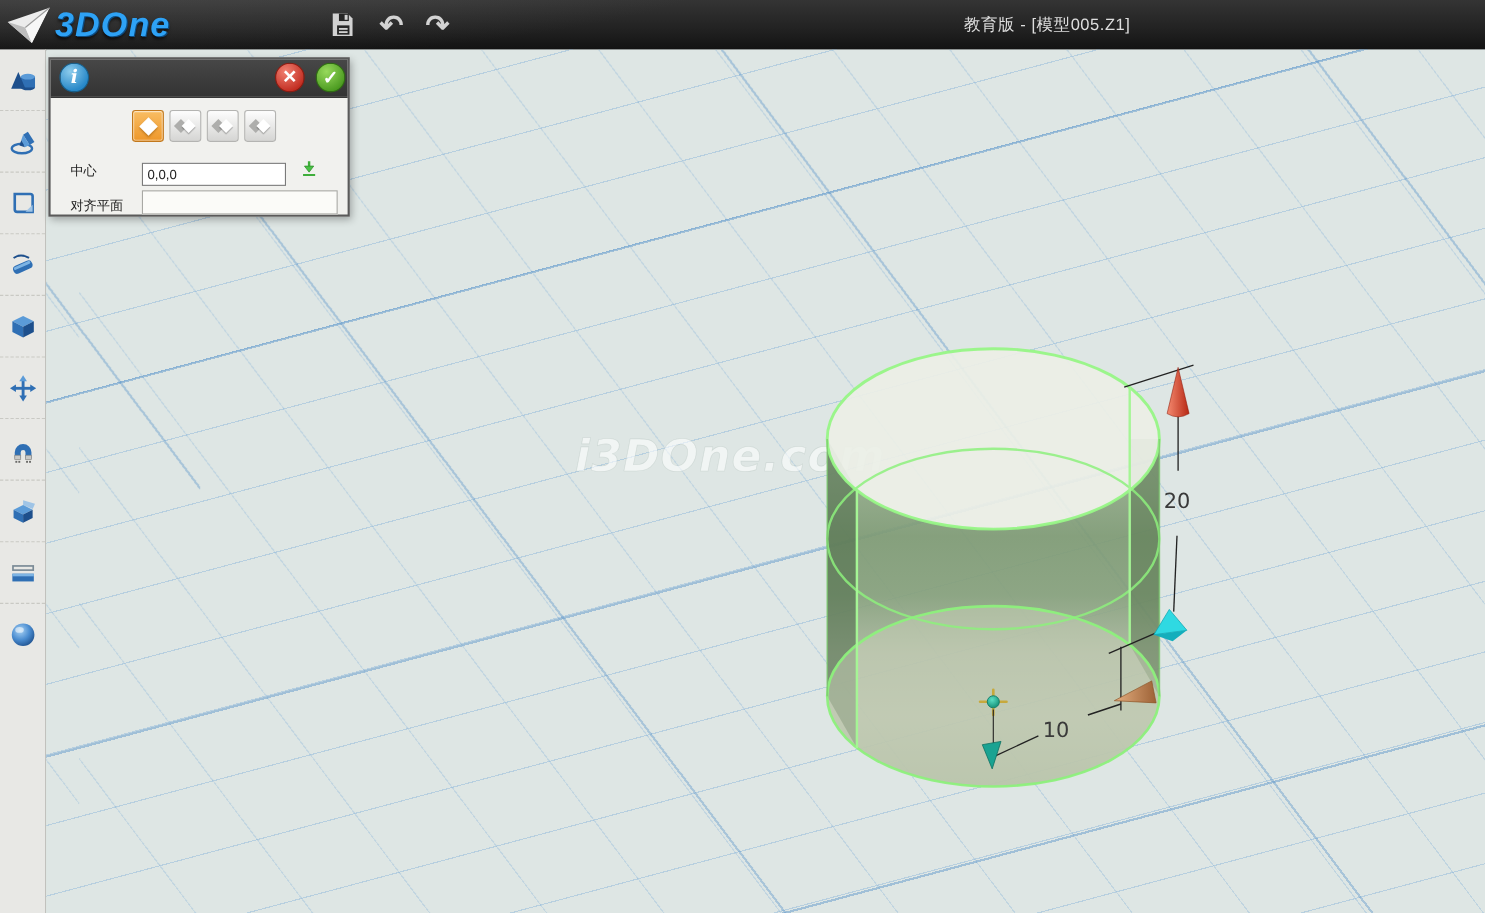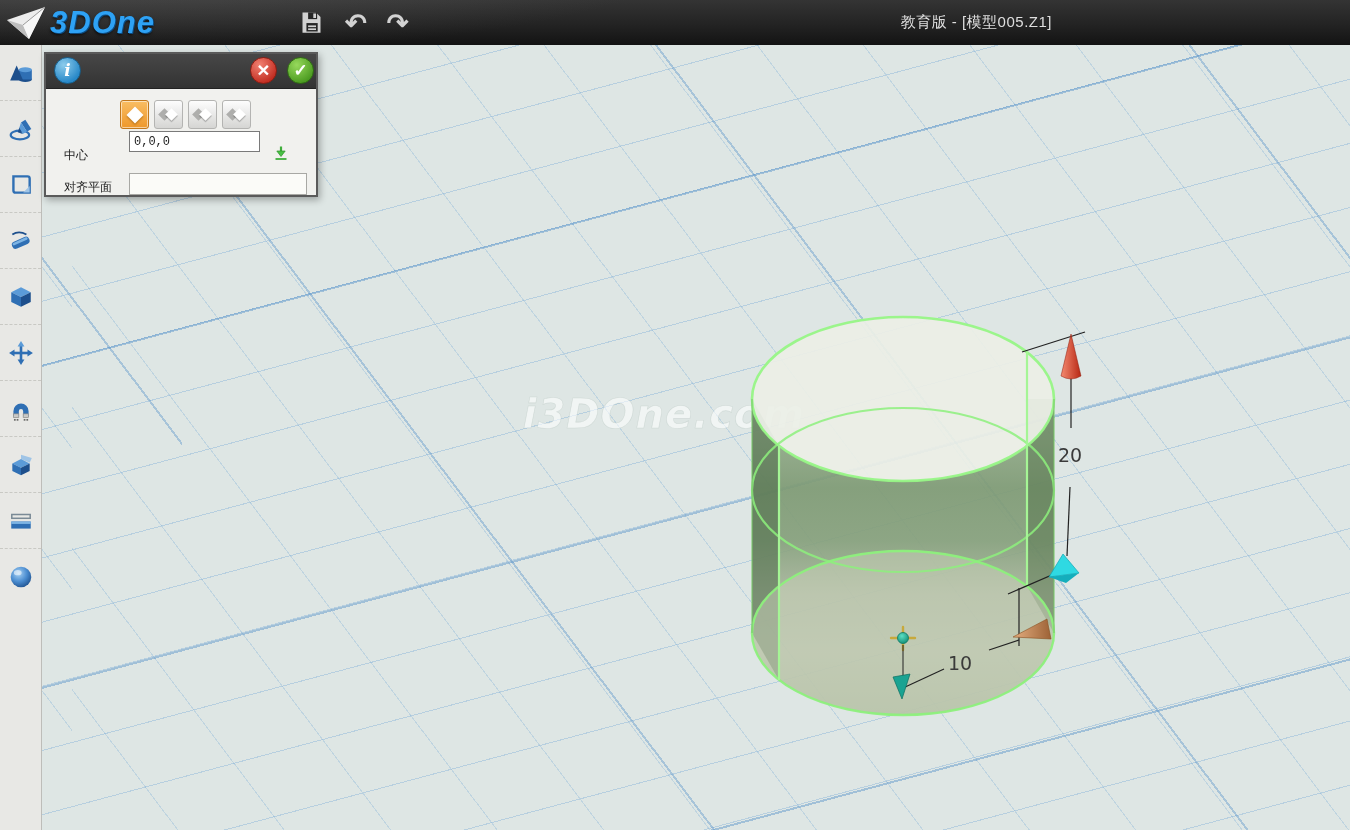--- a/index.html
+++ b/index.html
@@ -11,21 +11,21 @@
     background:
       radial-gradient(ellipse 950px 170px at 110px -50px, rgba(100,100,100,.55), rgba(100,100,100,0) 62%),
       linear-gradient(180deg,#343434 0%,#232323 55%,#131313 100%);
     border-bottom:1px solid #0a0a0a;padding-left:13px;}
   .brand{position:absolute;left:6px;top:1px;display:flex;align-items:center;height:44px;}
   .brand-text{font-size:31px;font-weight:bold;font-style:italic;color:#2ea2f5;margin-left:4px;
     text-shadow:1px 1px 0 #0d4a7e,0 2px 3px rgba(0,0,0,.7);letter-spacing:1px;}
   .quickbar{position:absolute;left:296px;top:0;height:45px;display:flex;align-items:center;gap:16px;}
   .qbtn{background:none;border:none;padding:2px;cursor:pointer;display:flex;align-items:center;justify-content:center;}
   .arrow-glyph{font-size:26px;font-weight:bold;color:#d2d2d2;line-height:1;}
-  .win-title{position:absolute;left:852px;top:13px;width:200px;text-align:right;
+  .win-title{position:absolute;left:852px;top:13px;width:200px;text-align:center;
     color:#dedede;font-size:15px;letter-spacing:.5px;}
 
   
   .sidebar{position:absolute;left:0;top:45px;width:42px;height:785px;background:#e8e8e5;
     border-right:1px solid #bdbdb9;box-sizing:border-box;}
   .tool{width:100%;height:56px;display:flex;align-items:center;justify-content:center;
     border-bottom:1px dashed #c9c9c4;box-sizing:border-box;cursor:pointer;}
   .tool:last-child{border-bottom:none;}
 
   
@@ -66,21 +66,21 @@
     background:linear-gradient(#fdfdfd,#d5d5d3);cursor:pointer;padding:0;}
   .mode-btn.selected{background:linear-gradient(#f9bd63,#ee982b);border:1px solid #c2781c;
     box-shadow:inset 0 0 0 1px rgba(255,255,255,.55);}
   .dia{position:absolute;transform:rotate(45deg);background:#fff;}
   .mode-btn.selected .dia{left:8px;top:8px;width:12px;height:12px;box-shadow:1px 1px 2px rgba(140,80,0,.5);}
   .dia-back{left:5px;top:9px;width:9px;height:9px;background:#aeaeac;}
   .dia-front{left:12px;top:9px;width:9px;height:9px;box-shadow:1px 1px 1px rgba(0,0,0,.25);}
   .fld-label{position:absolute;left:18px;font-size:12px;color:#1d1d1d;}
   .fld-label.l1{top:58px;} .fld-label.l2{top:90px;}
   .fld-inp{position:absolute;left:83px;font-size:12px;color:#222;padding:0 4px;box-sizing:border-box;}
-  .inp1{top:42px;width:131px;height:21px;border:1px solid #7a7a7a;background:#fff;font-family:Liberation Mono, monospace;}
+  .inp1{top:59px;width:131px;height:21px;border:1px solid #7a7a7a;background:#fff;}
   .inp2{top:84px;width:178px;height:22px;border:1px solid #a8a8a4;background:#fbfbf8;}
   .pick-icon{position:absolute;left:226px;top:55px;width:18px;height:18px;cursor:pointer;}
 </style>
 </head>
 <body>
 
 <div class="app">
 
   <header class="topbar">
     <div class="brand">

